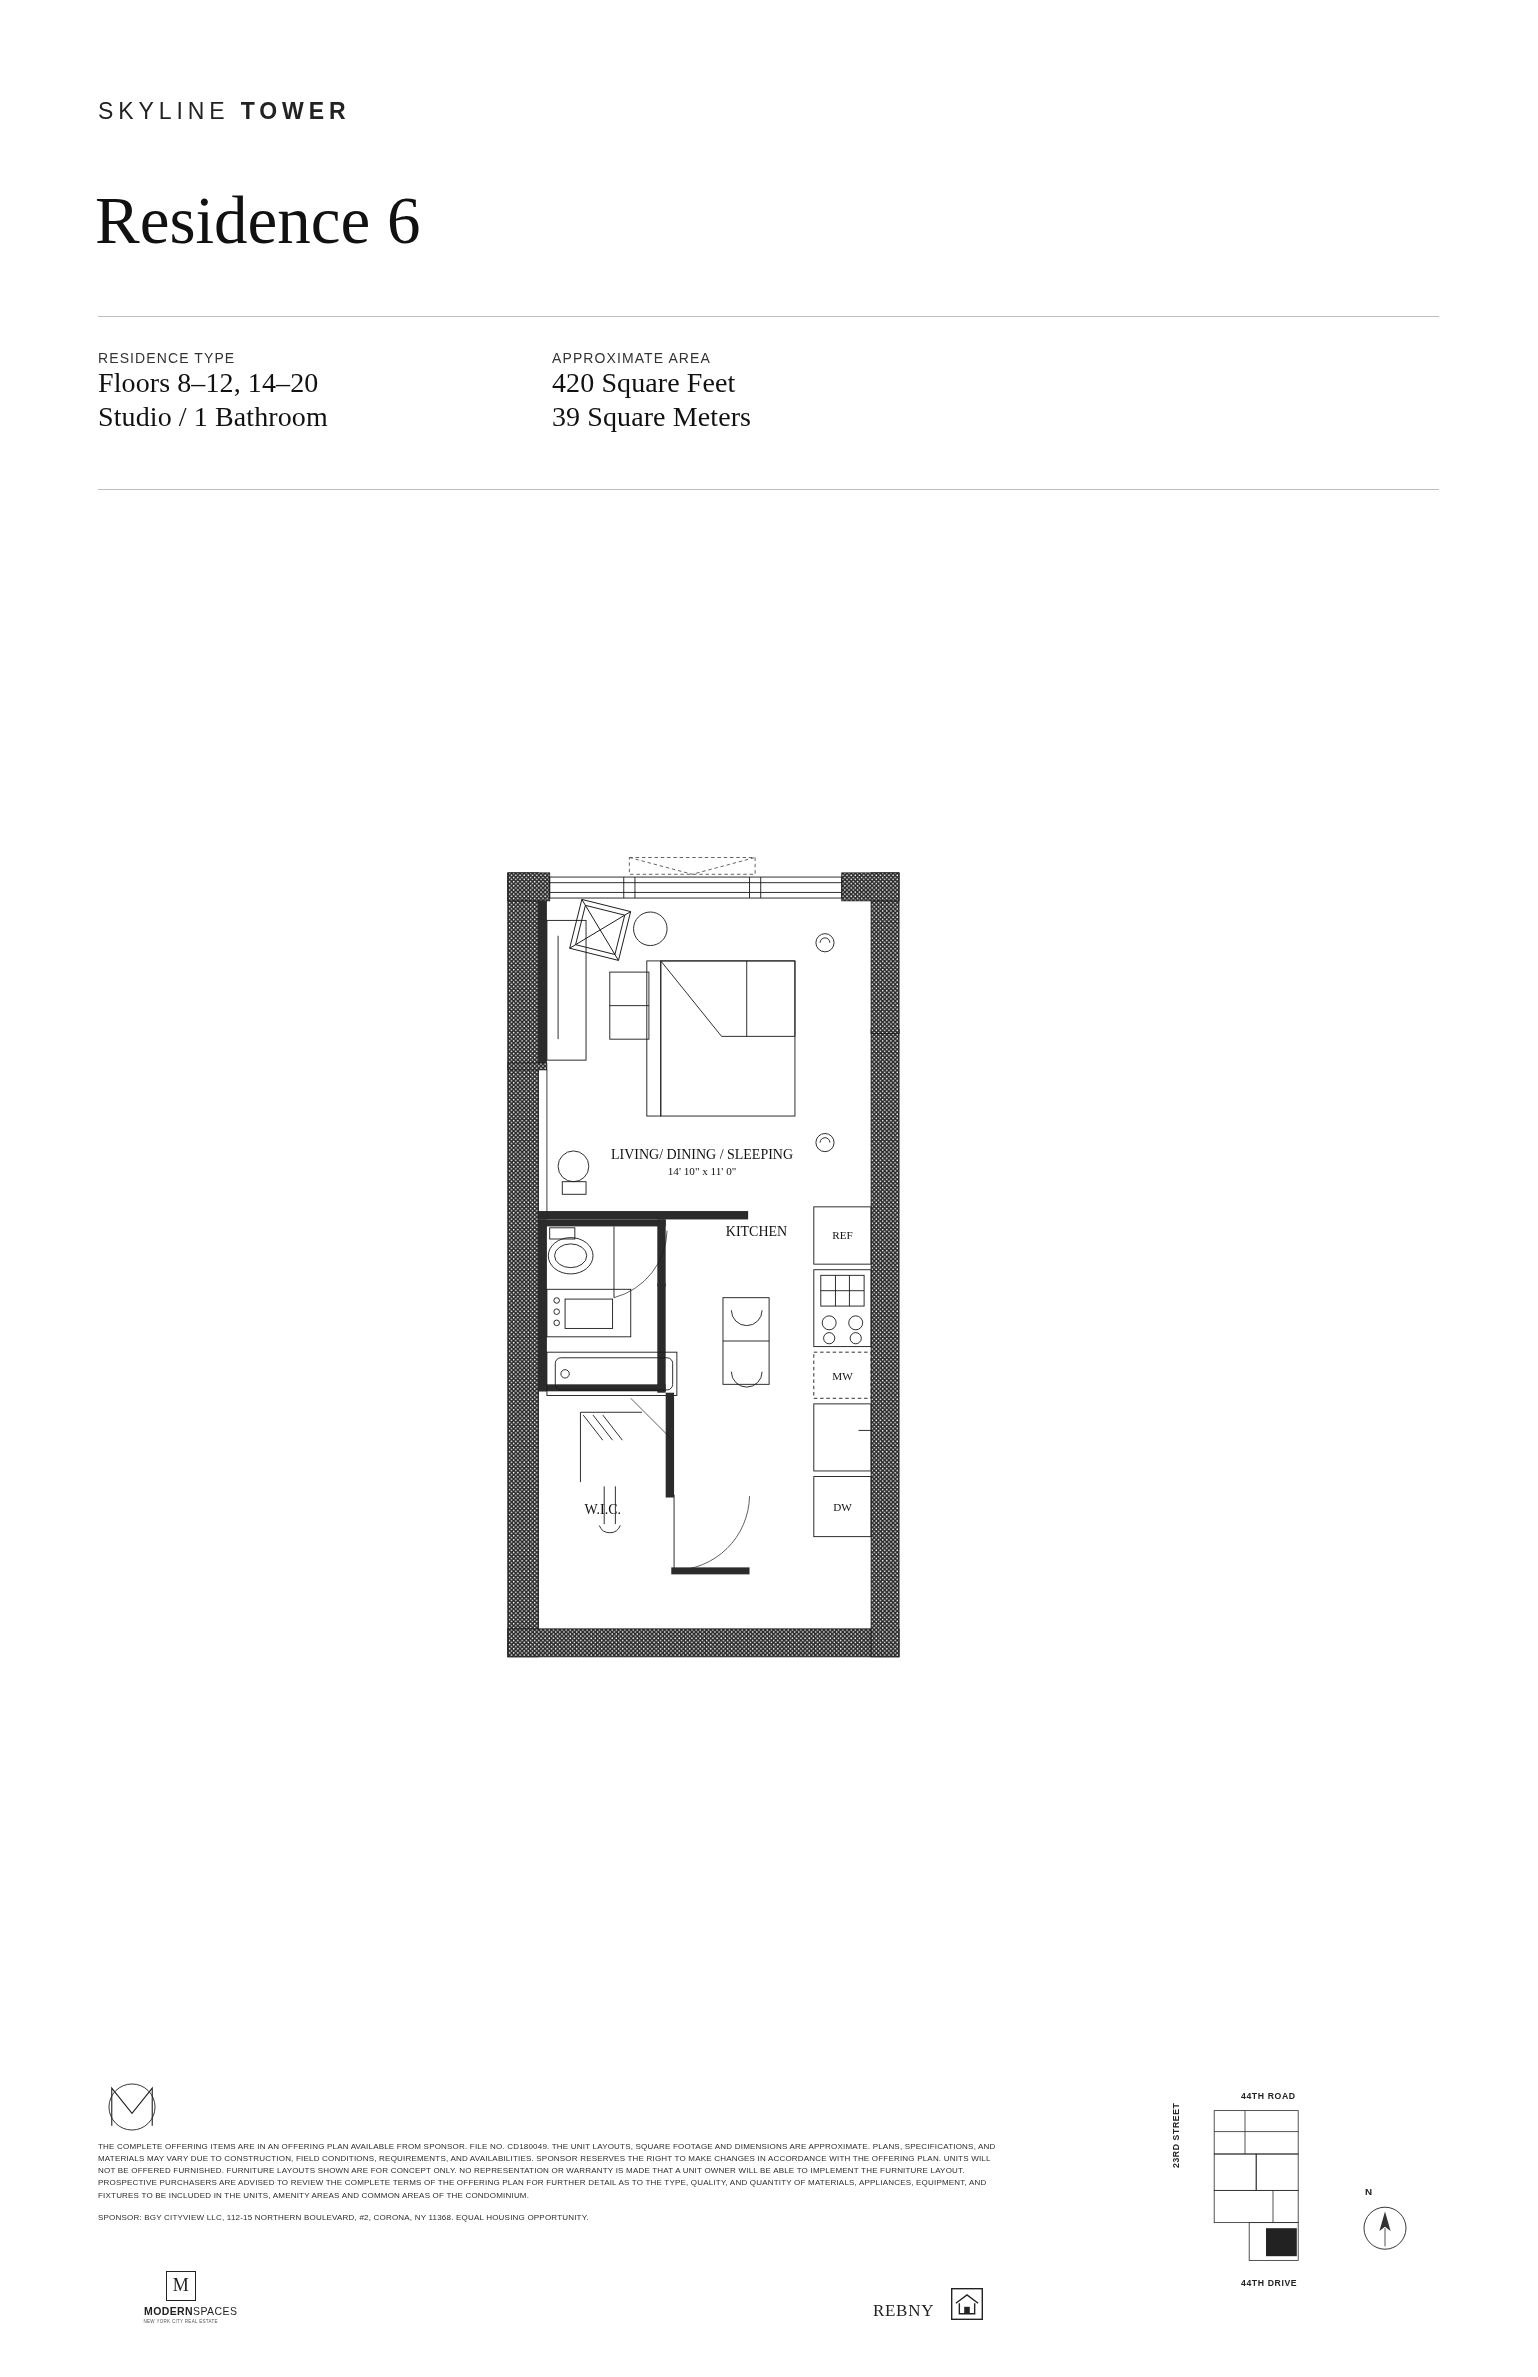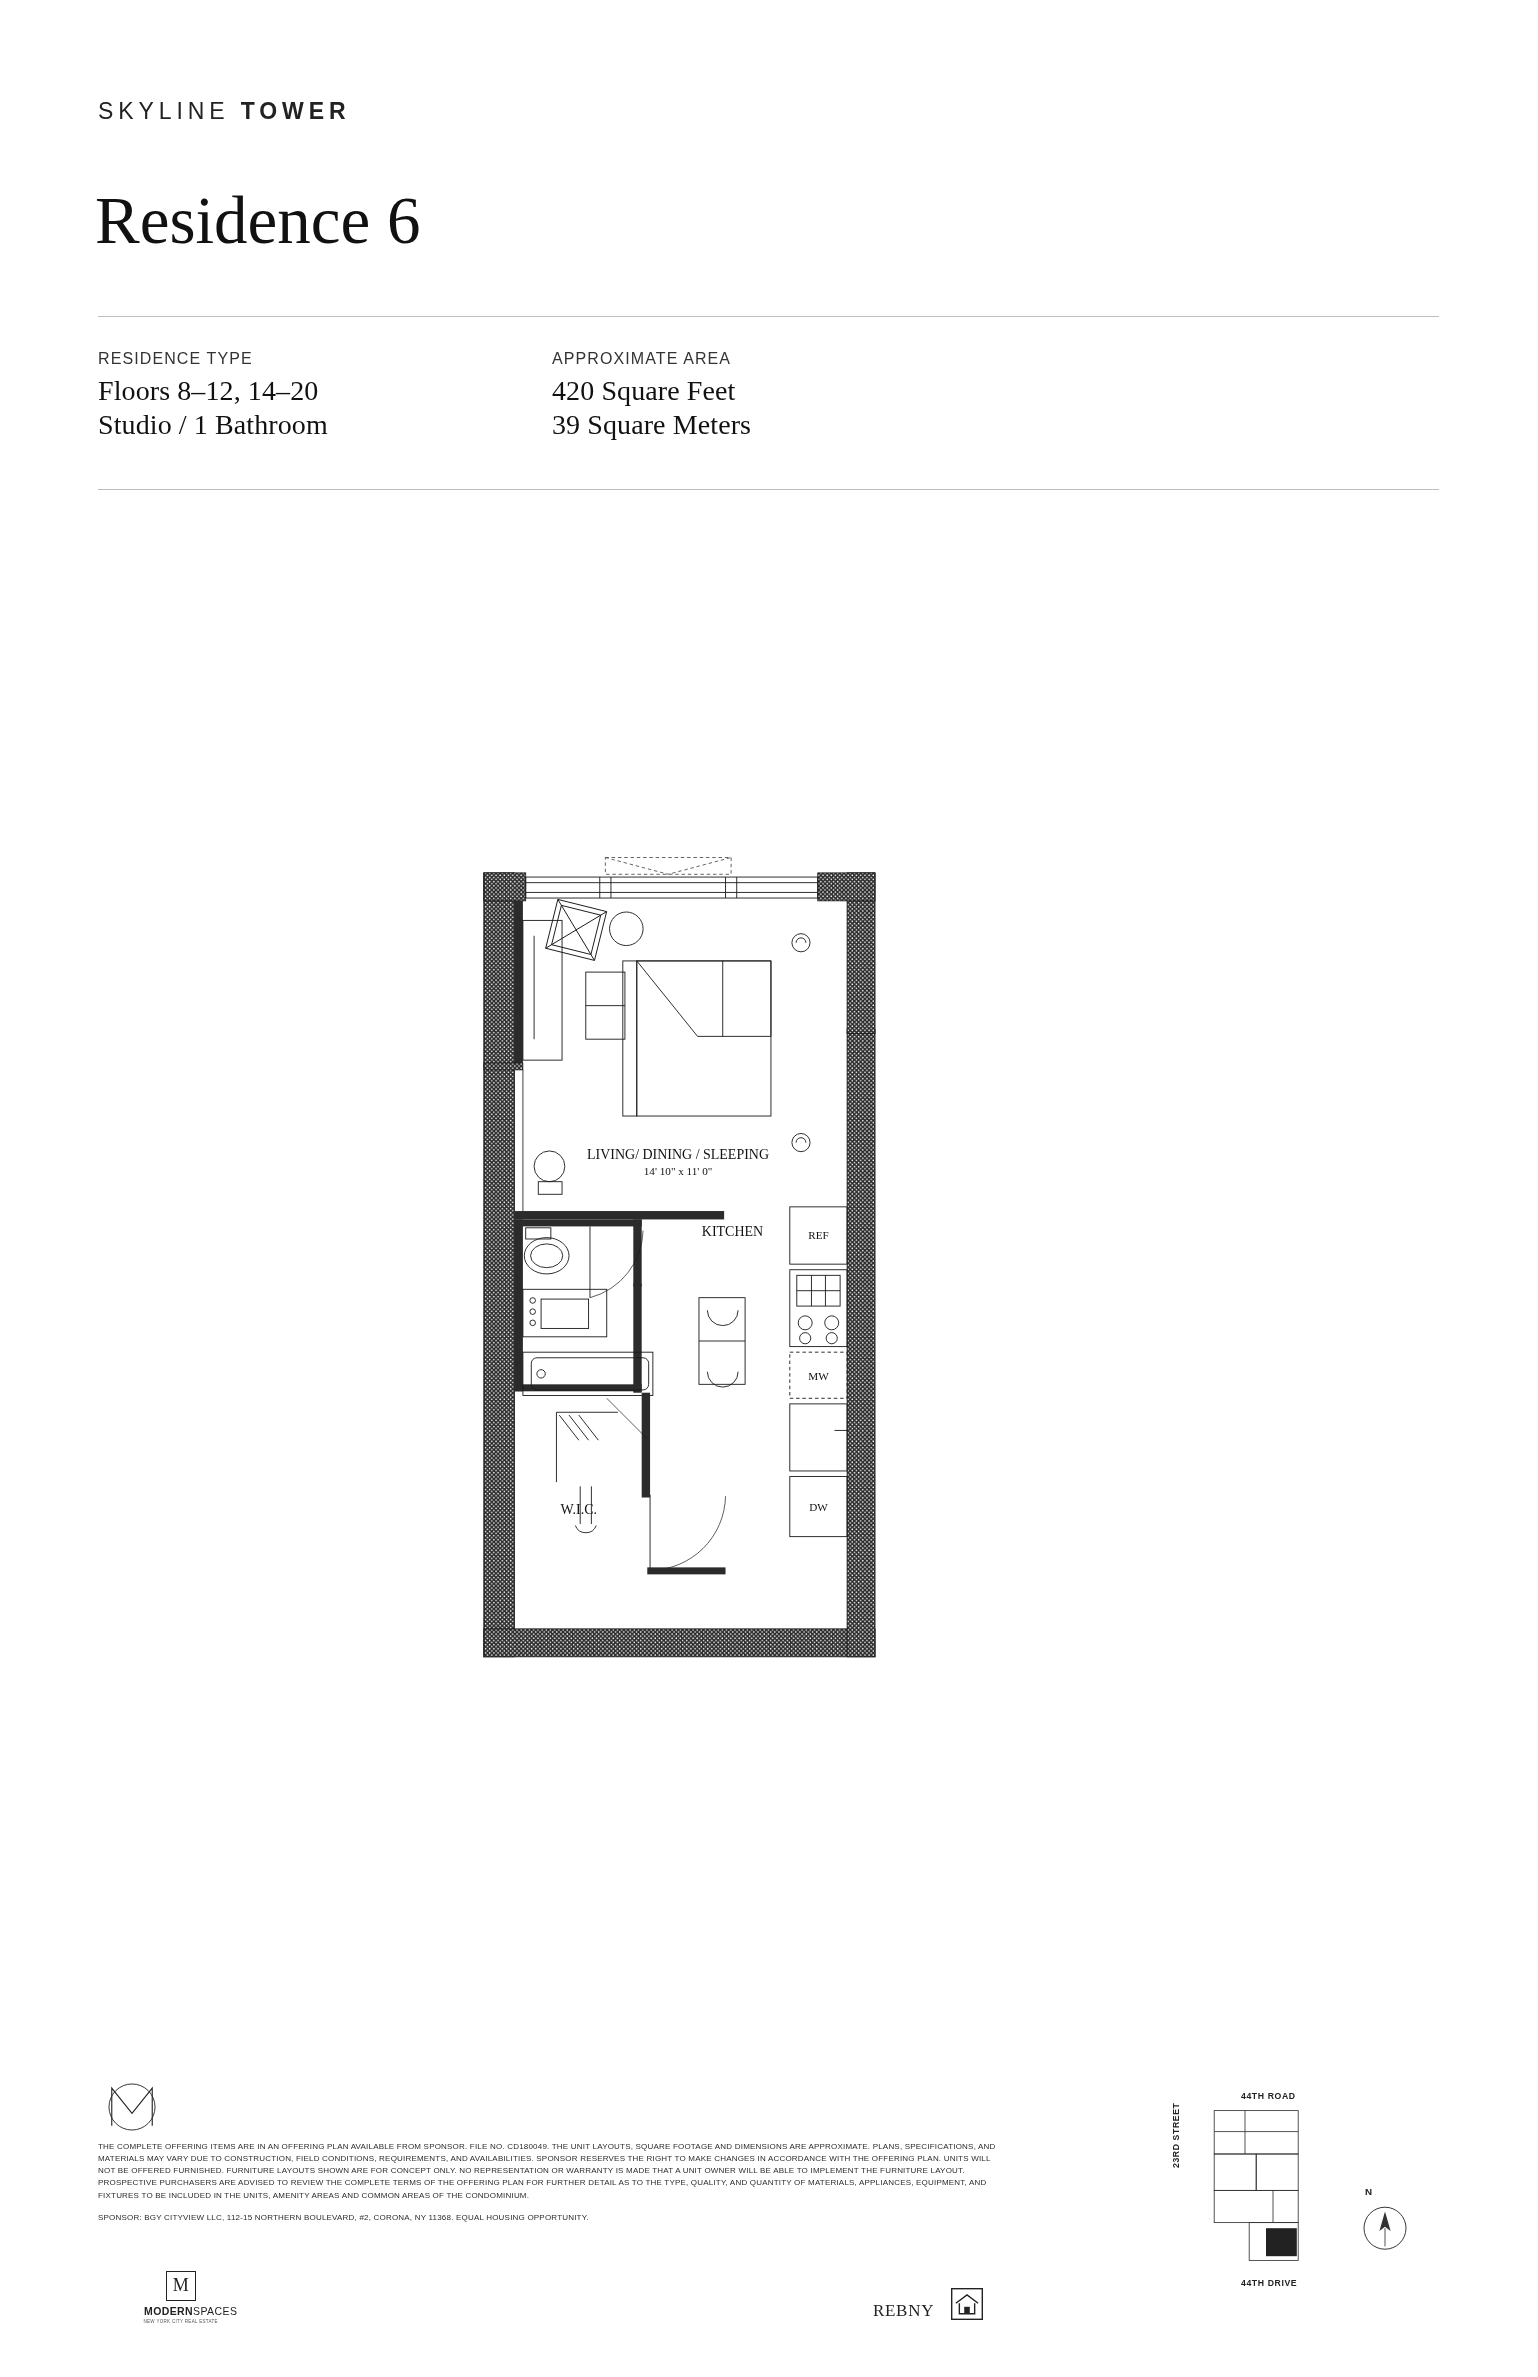--- a/index.html
+++ b/index.html
@@ -58,38 +58,38 @@
   .rule.bottom { top: 489px; }
 
   .meta {
     position: absolute;
     top: 350px;
   }
   .meta.col1 { left: 98px; }
   .meta.col2 { left: 552px; }
 
   .meta-label {
-    font-size: 16px;
+    font-size: 14px;
     letter-spacing: 1.1px;
     color: #333;
     font-weight: 400;
-    margin-bottom: 6px;
+    margin-bottom: 0;
   }
   .meta-line {
     font-family: "Liberation Serif", serif;
     font-size: 28px;
     line-height: 1.23;
     color: #111;
     letter-spacing: 0.1px;
   }
 
   
   .plan {
     position: absolute;
-    left: 474px;
+    left: 498px;
     top: 853px;
     width: 531px;
     height: 874px;
   }
   .plan svg { display: block; }
 
   
   .footer-logo {
     position: absolute;
     left: 102px;

